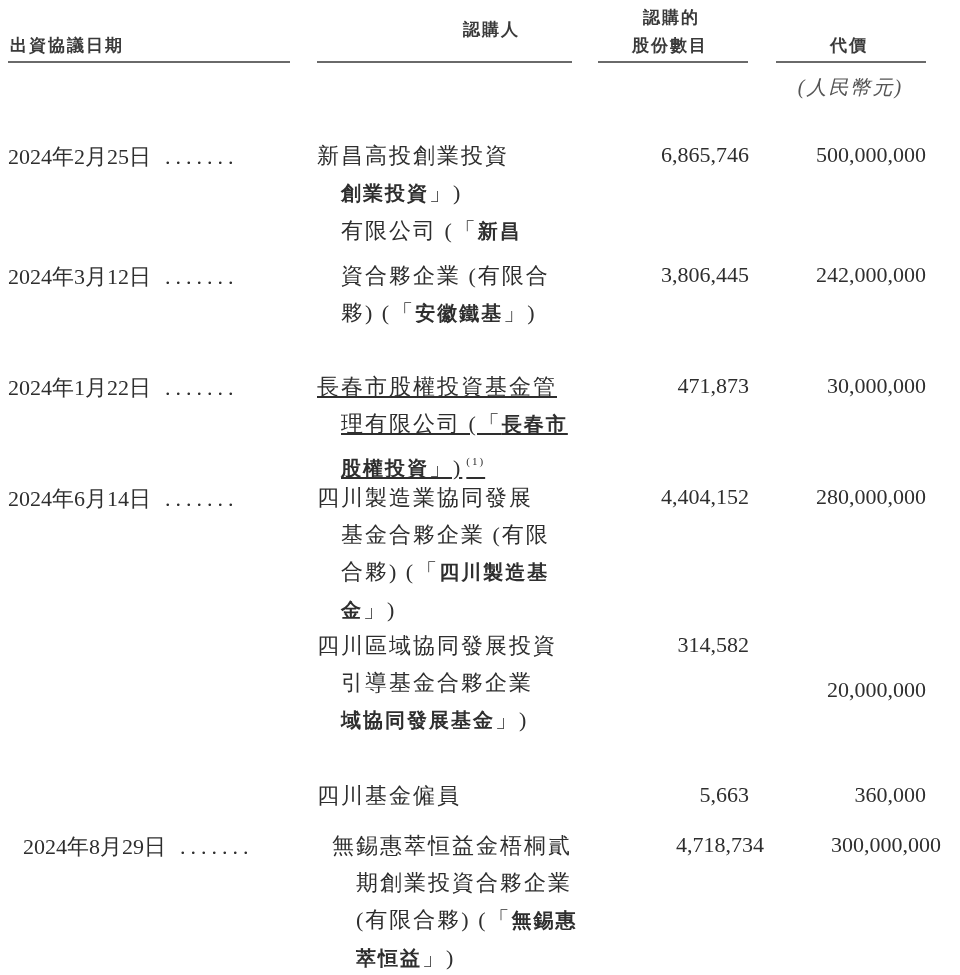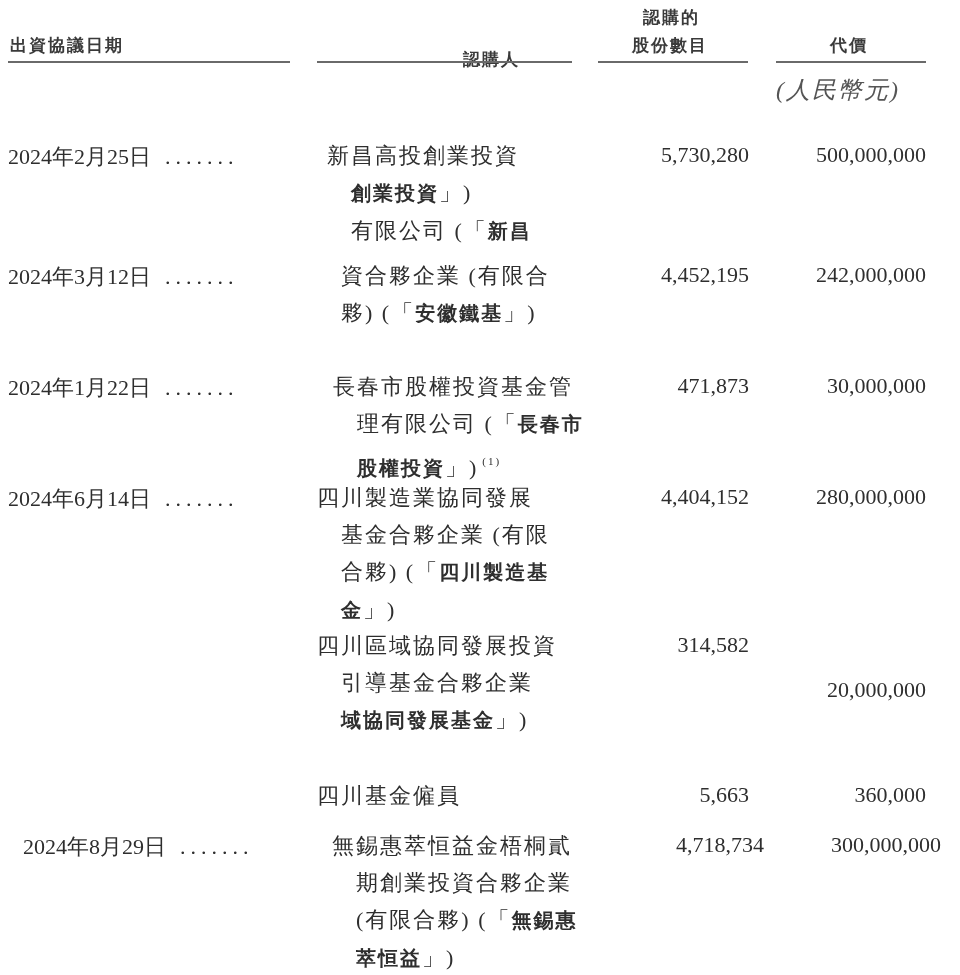--- a/index.html
+++ b/index.html
@@ -28,23 +28,23 @@
       position: absolute;
       top: 61px;
       height: 2px;
       background: #6a6a6a;
     }
     .unit {
       position: absolute;
       top: 74px;
       left: 776px;
       width: 149px;
-      text-align: left;
+      text-align: center;
       font-style: italic;
-      font-size: 24px;
+      font-size: 20px;
       color: #555;
       letter-spacing: 2px;
     }
     .row {
       position: absolute;
       left: 0;
       width: 960px;
     }
     .date {
       position: absolute;
@@ -82,61 +82,61 @@
       text-align: right;
       white-space: nowrap;
     }
   </style>
 </head>
 <body>
 
 <div class="hdr" style="left:10px; top:34px;">出資協議日期</div>
 <div class="hline" style="left:8px; width:282px;"></div>
 
-<div class="hdr" style="left:415px; top:48px;padding-left:48px;">認購人</div>
+<div class="hdr" style="left:415px; top:18px;padding-left:48px;">認購人</div>
 <div class="hline" style="left:317px; width:255px;"></div>
 
 <div class="hdr" style="left:643px; top:6px;">認購的</div>
 <div class="hdr" style="left:632px; top:34px;">股份數目</div>
 <div class="hline" style="left:598px; width:150px;"></div>
 
 <div class="hdr" style="left:830px; top:34px;">代價</div>
 <div class="hline" style="left:776px; width:150px;"></div>
 <div class="unit">(人民幣元)</div>
 
 <div class="row" style="top:142px;">
   <div class="date" style="left:8px; top:0;">
     <span>2024年2月25日</span><span class="dots">.......</span>
   </div>
-  <div class="sub" style="left:317px; top:-5px;margin-left:10px;">
+  <div class="sub" style="left:317px; top:-5px;">
     <span class="line">新昌高投創業投資</span>
     <span class="line indent"><b>創業投資</b><span>」)</span></span>
     <span class="line indent"><span>有限公司 (「</span><b>新昌</b></span>
   </div>
-  <div class="num" style="right:211px; top:0;">5,730,280</div>
+  <div class="num" style="right:211px; top:0;">6,865,746</div>
   <div class="num" style="right:34px; top:0;">500,000,000</div>
 </div>
 
 <div class="row" style="top:262px;">
   <div class="date" style="left:8px; top:0;">
     <span>2024年3月12日</span><span class="dots">.......</span>
   </div>
   <div class="sub" style="left:317px; top:-5px;">
     <span class="line indent">資合夥企業 (有限合</span>
     <span class="line indent"><span>夥) (「</span><b>安徽鐵基</b><span>」)</span></span>
   </div>
-  <div class="num" style="right:211px; top:0;">4,452,195</div>
+  <div class="num" style="right:211px; top:0;">3,806,445</div>
   <div class="num" style="right:34px; top:0;">242,000,000</div>
 </div>
 
 <div class="row" style="top:373px;">
   <div class="date" style="left:8px; top:0;">
     <span>2024年1月22日</span><span class="dots">.......</span>
   </div>
-  <div class="sub" style="left:333px; top:-5px;">
+  <div class="sub" style="left:317px; top:-5px;text-decoration:underline;">
     <span class="line">長春市股權投資基金管</span>
     <span class="line indent"><span>理有限公司 (「</span><b>長春市</b></span>
     <span class="line indent"><b>股權投資</b><span>」)</span><sup>(1)</sup></span>
   </div>
   <div class="num" style="right:211px; top:0;">471,873</div>
   <div class="num" style="right:34px; top:0;">30,000,000</div>
 </div>
 
 <div class="row" style="top:484px;">
   <div class="date" style="left:8px; top:0;">

